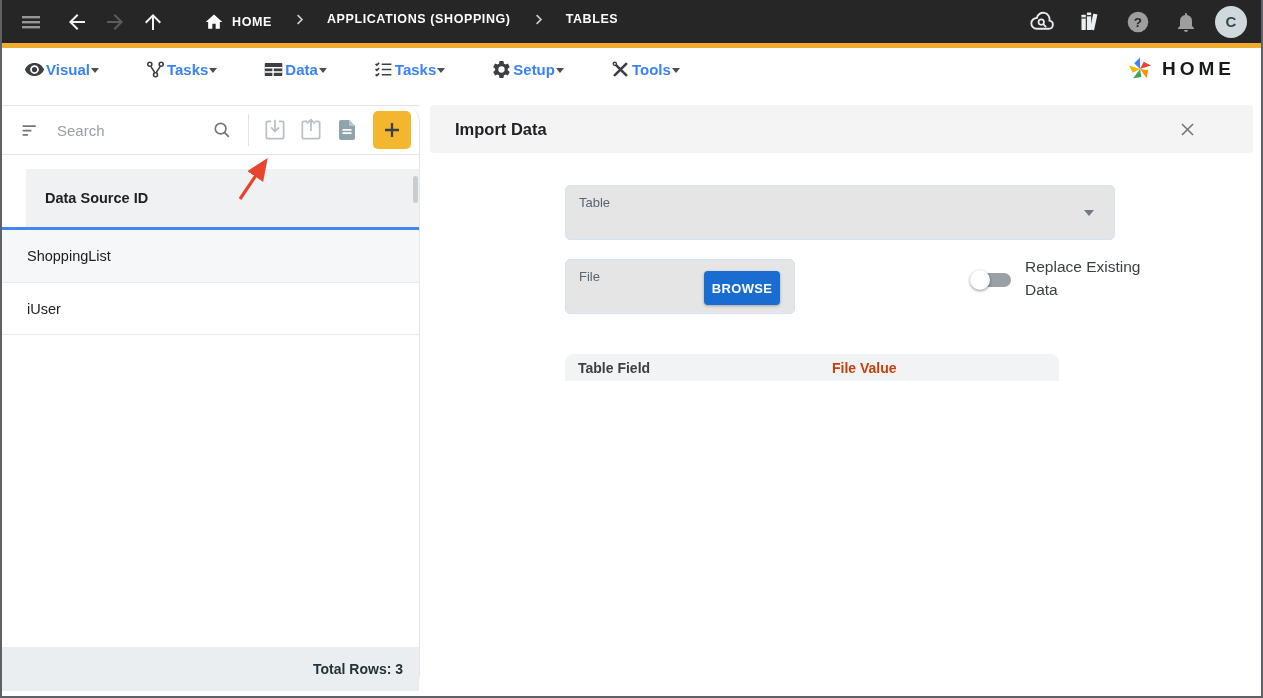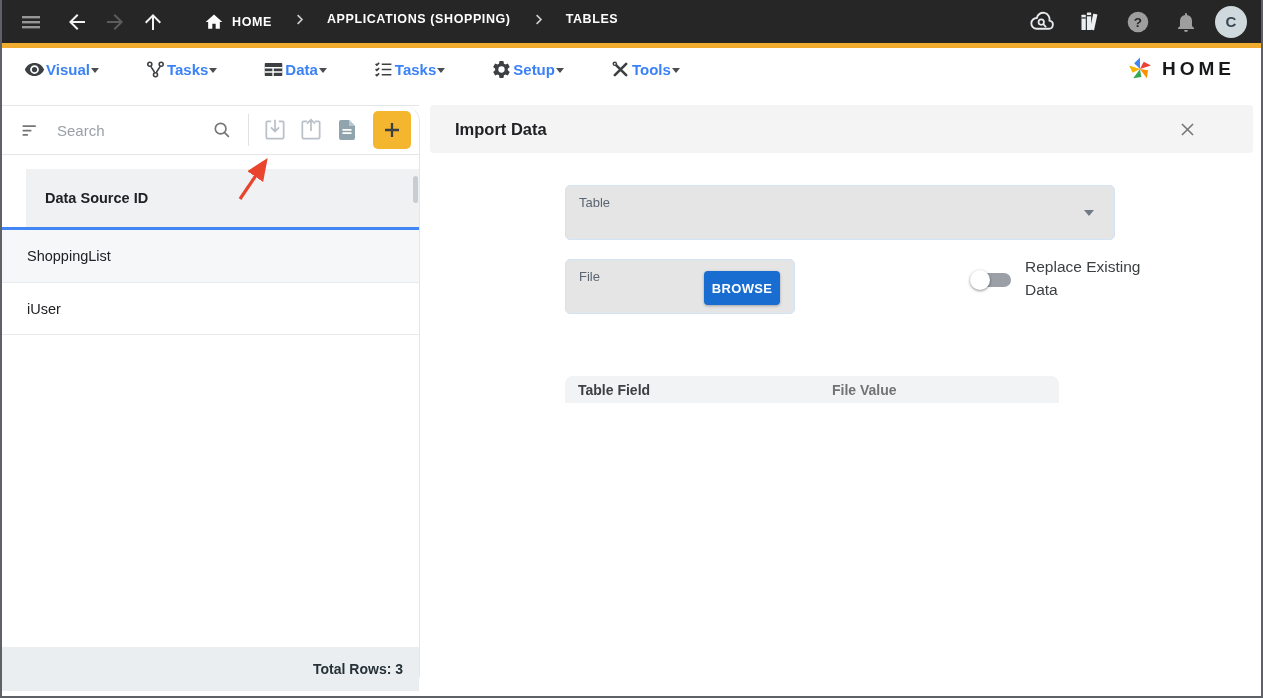--- a/index.html
+++ b/index.html
@@ -85,25 +85,25 @@
                 font-size:13px; font-weight:bold; letter-spacing:.3px; cursor:pointer;
                 box-shadow:0 1px 3px rgba(0,0,0,.3);
                 font-family:"Liberation Sans",sans-serif; }
   .toggle { position:absolute; left:540px; top:116px; width:42px; height:22px; cursor:pointer; }
   .toggle .track { position:absolute; left:5px; top:4px; width:36px; height:14px;
                    background:#9aa0a6; border-radius:7px; }
   .toggle .knob { position:absolute; left:0; top:1px; width:20px; height:20px; background:#fff;
                   border-radius:50%; box-shadow:0 1px 3px rgba(0,0,0,.45); }
   .toggle-label { position:absolute; left:595px; top:102px; width:132px; font-size:15.5px;
                   color:#3c4043; line-height:1.5; }
-  .map-header { position:absolute; left:135px; top:223px; width:494px; height:27px;
+  .map-header { position:absolute; left:135px; top:201px; width:494px; height:27px;
                 background:#f1f3f4; border-radius:8px 8px 0 0; display:flex;
                 align-items:center; }
   .map-col1 { padding-left:13px; width:267px; font-size:14px; font-weight:bold; color:#3c4043; }
-  .map-col2 { font-size:14px; font-weight:bold; color:#737373; }
+  .map-col2 { font-size:14px; font-weight:bold; color:#c2410c; }
   svg { display:block; }
 </style>
 </head>
 <body>
 
 <div class="window">
 
   <header class="navbar">
     <div class="nav-btn">
       <svg width="24" height="24" viewBox="0 0 24 24">

